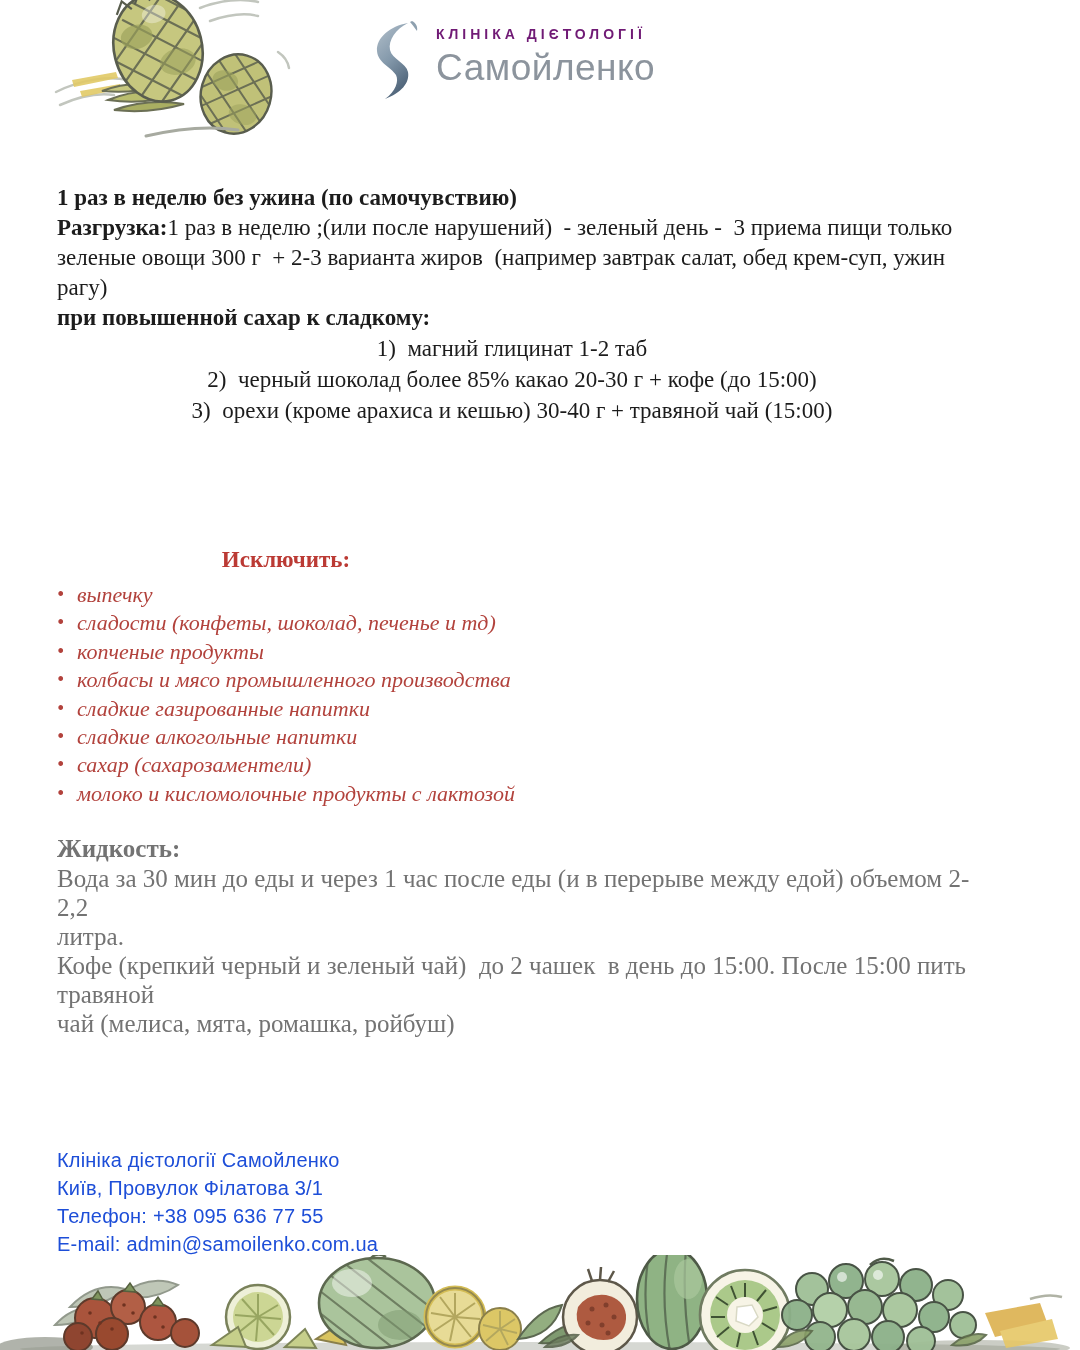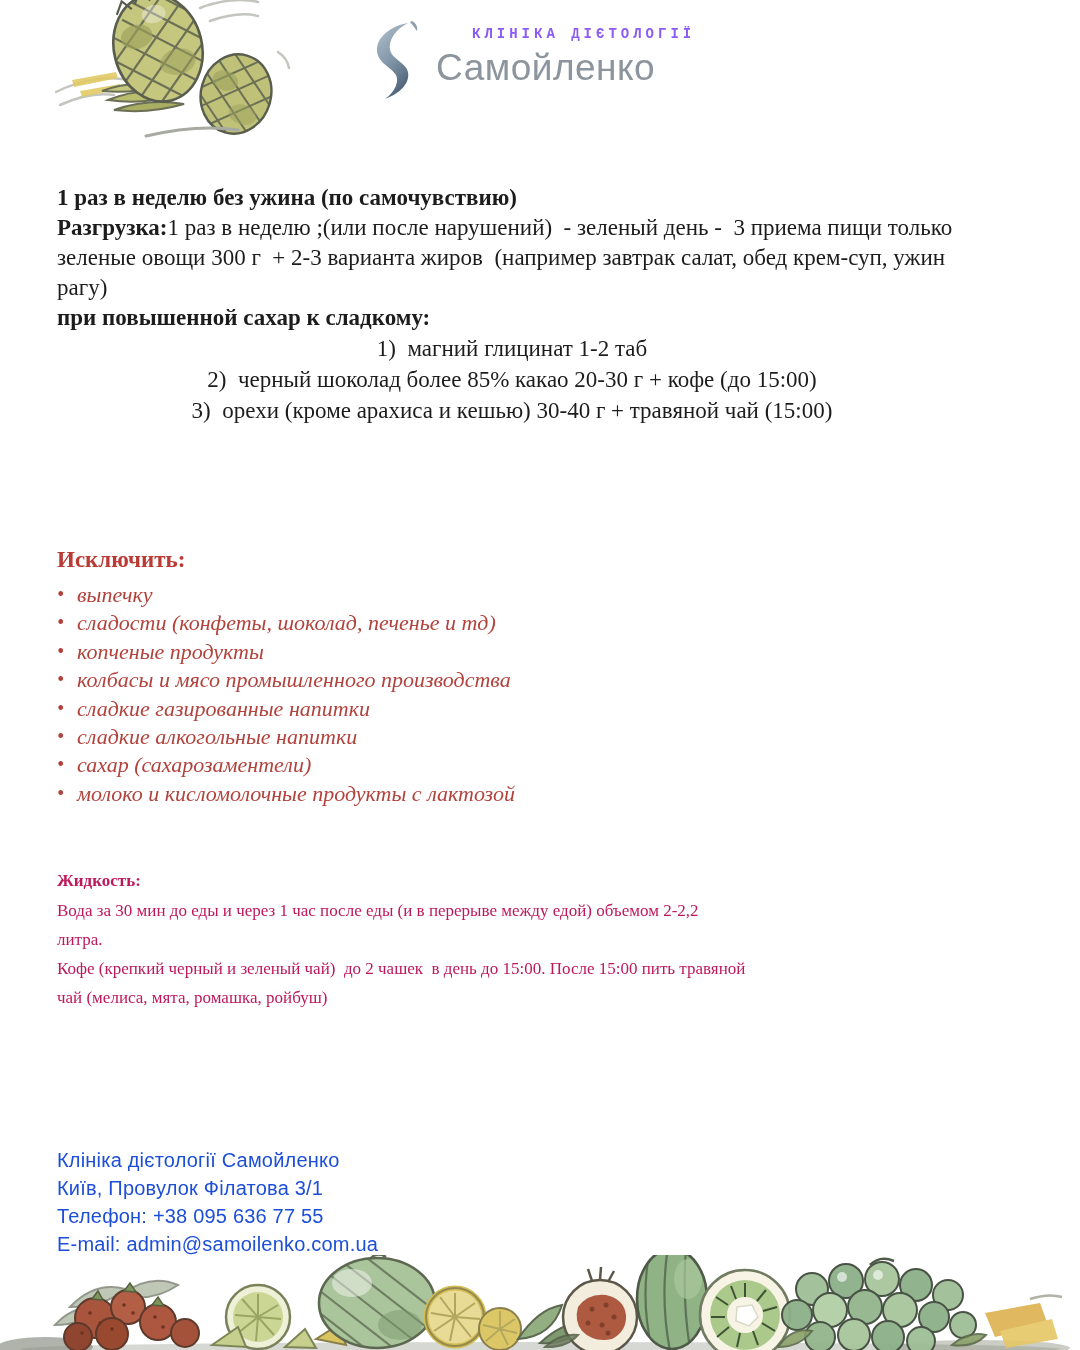--- a/index.html
+++ b/index.html
@@ -5,42 +5,42 @@
   * { margin:0; padding:0; box-sizing:border-box; }
   html,body { width:1080px; height:1350px; }
   body { font-family:"Liberation Serif", serif; background:#ffffff; position:relative; overflow:hidden; }
   .page { position:absolute; inset:0; background:#ffffff; }
 
   
   .artichoke { position:absolute; left:50px; top:-8px; width:242px; height:152px; }
   .logo { position:absolute; left:368px; top:18px; display:flex; align-items:flex-start; }
   .logo-s { width:54px; height:80px; margin-top:2px; }
   .logo-text { margin-left:14px; }
-  .logo-small { font-family:Liberation Mono, monospace; font-size:14px; font-weight:700;
-                letter-spacing:4px; color:#8b5cf6; padding-top:8px;margin-left:36px; }
+  .logo-small { font-family:Liberation Sans, sans-serif; font-size:14px; font-weight:700;
+                letter-spacing:4px; color:#701a75; padding-top:8px; }
   .logo-large { font-family:"Liberation Sans", sans-serif; font-size:37px; font-weight:400;
                 color:#8c949d; margin-top:5px; letter-spacing:0.5px; }
 
   
   .content { position:absolute; left:57px; top:183px; width:910px; color:#1c1c1c;
              font-size:23px; line-height:30px; }
   .content .line, .content p, .li-line { white-space:pre-wrap; }
   .h-bold { font-weight:700; }
   .sweet-list .li-line { line-height:31px;text-align:center; }
 
   
   .exclude { position:absolute; left:57px; top:547px; color:#b2423c; }
-  .ex-head { font-size:23px; font-weight:700; color:#bb3a34; margin-bottom:8px; }
+  .ex-head { font-size:23px; font-weight:700; color:#bb3a34; margin-bottom:8px;text-align:center; }
   .exclude ul { list-style:none; }
   .exclude li { font-size:22px; line-height:28.4px; white-space:pre-wrap;font-style:italic; }
   .exclude li::before { content:"\2022"; margin-right:13px; font-size:20px; position:relative; top:-1px; }
 
   
-  .liquid { position:absolute; left:57px; top:834px; width:920px; color:#be185d;
-            font-size:17px; line-height:29px;margin-top:32px; }
+  .liquid { position:absolute; left:57px; top:834px; width:920px; color:#737373;
+            font-size:25px; line-height:29px; }
   .liquid .h-bold { margin-bottom:1px; }
   .liquid .line { white-space:pre-wrap; }
 
   
   .footer { position:absolute; left:57px; top:1146px; font-family:"Liberation Sans", sans-serif;
             font-size:20px; line-height:28px; color:#1d4ed8; font-weight:400; letter-spacing:0.2px; }
 
   
   .fruit-border { position:absolute; left:0; bottom:0; width:1080px; height:95px; }
 </style>

